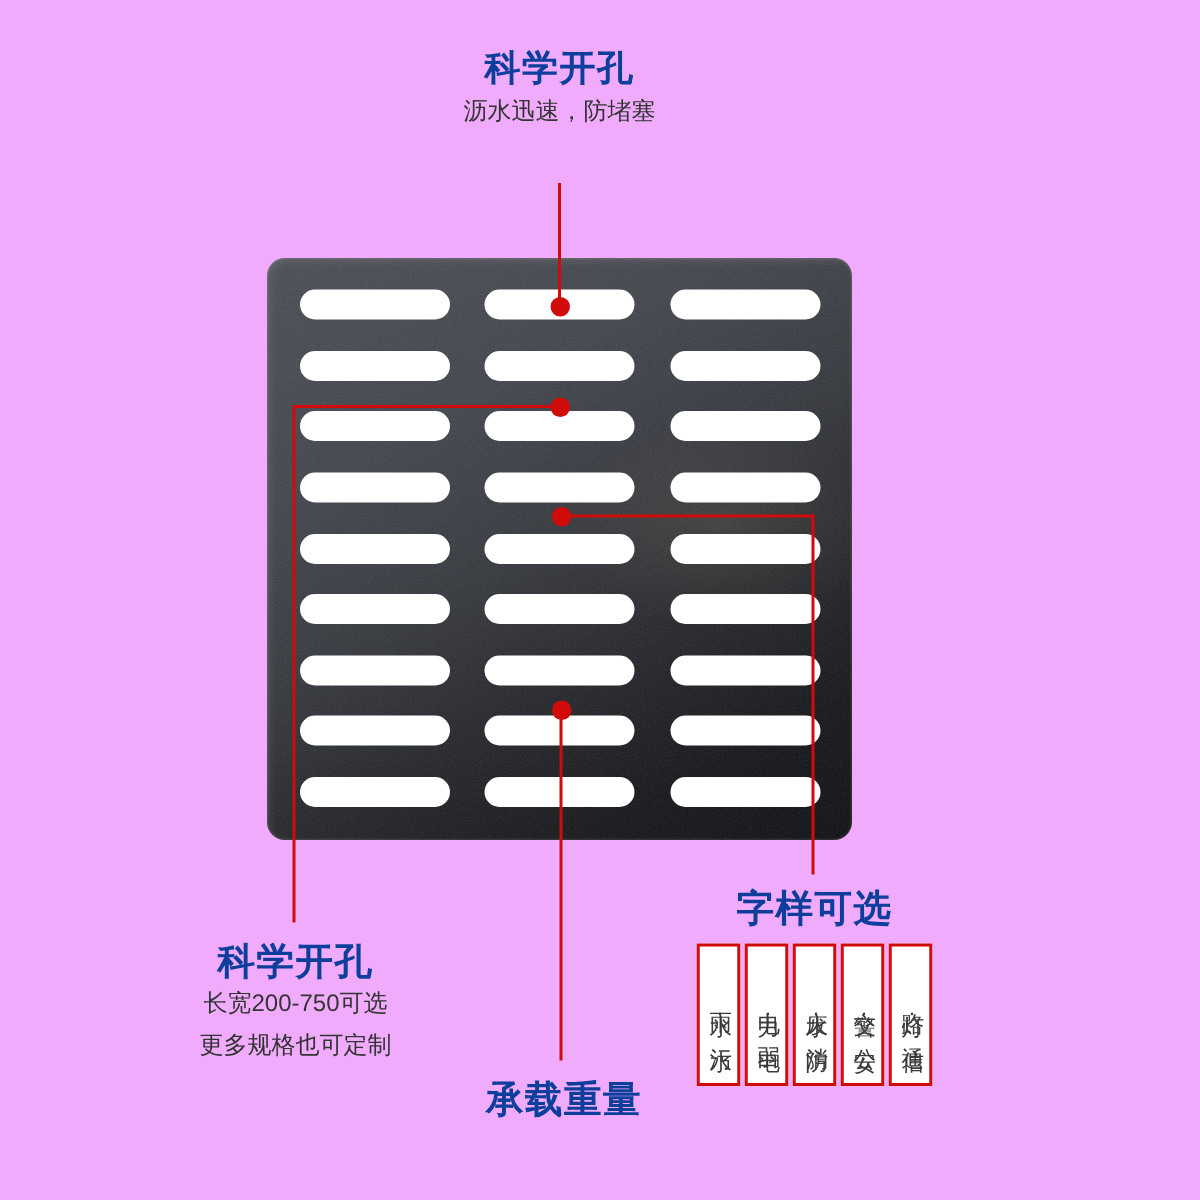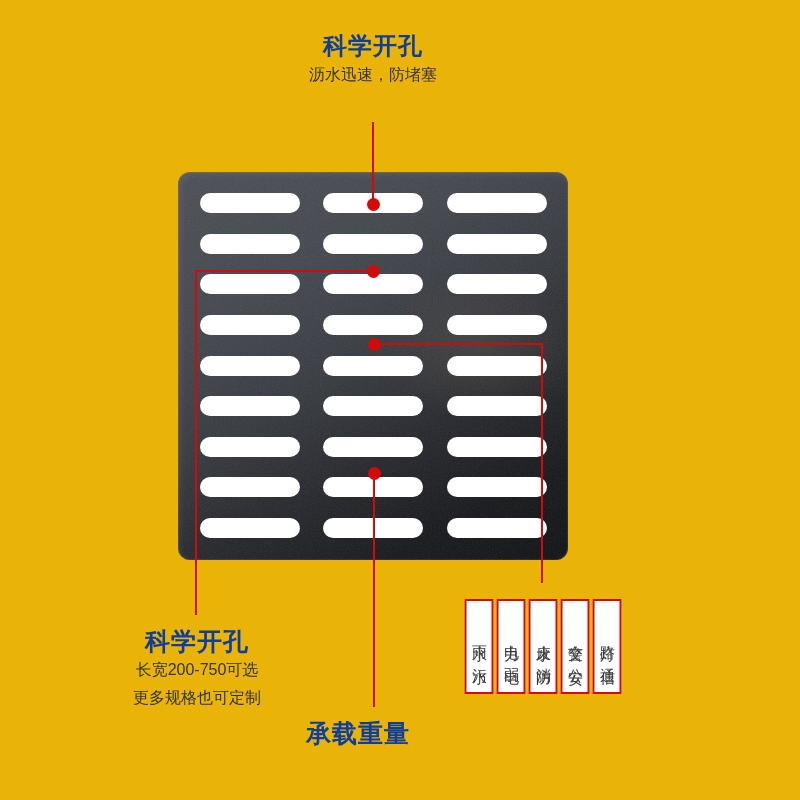--- a/index.html
+++ b/index.html
@@ -1,17 +1,17 @@
 <!DOCTYPE html>
 <html style="--title-blue: #0d3e9c; --annotation-red: #d10a0a; --body-text: #333333;"><head>
 <meta charset="utf-8">
 <style>
   html,body{margin:0;padding:0;background:#ffffff;}
   .stage{
-    position:relative;width:800px;height:800px;background:#eab308;
+    position:relative;width:800px;height:800px;background:#f0abfc;
     font-family:"Liberation Sans","DejaVu Sans",sans-serif;overflow:hidden;
   }
   
   .callout{position:absolute;transform:translateX(-50%);text-align:center;z-index:2;}
   .callout-title{
     font-size:25px;font-weight:bold;letter-spacing:1px;
     color:var(--title-blue,#0d3e9c);line-height:30px;white-space:nowrap;
   }
   .callout-line{
     font-size:16px;color:var(--body-text,#333);line-height:28px;white-space:nowrap;
@@ -98,25 +98,26 @@
         <div class="slot" style="left: 269px; top: 346px;"></div>
       </div>
   </div>
 
   <div class="callout" id="callout-size" style="left:197px;top:626px;">
     <div class="callout-title">科学开孔</div>
     <div class="callout-line">长宽200-750可选</div>
     <div class="callout-line">更多规格也可定制</div>
   </div>
 
-  <div class="callout" id="callout-load" style="left:358px;top:718px;text-align:right;">
+  <div class="callout" id="callout-load" style="left:376px;top:718px;text-align:right;">
     <div class="callout-title">承载重量</div>
   </div>
 
   <div class="callout" id="callout-options" style="left:543px;top:591px;">
+    <div class="callout-title">字样可选</div>
     <div class="options-row">
       <div class="option-box">雨水·污水</div>
       <div class="option-box">电力·弱电</div>
       <div class="option-box">废水·消防</div>
       <div class="option-box">交警·公安</div>
       <div class="option-box">路灯·通信</div>
     </div>
   </div>
 
   <div class="annotations">

